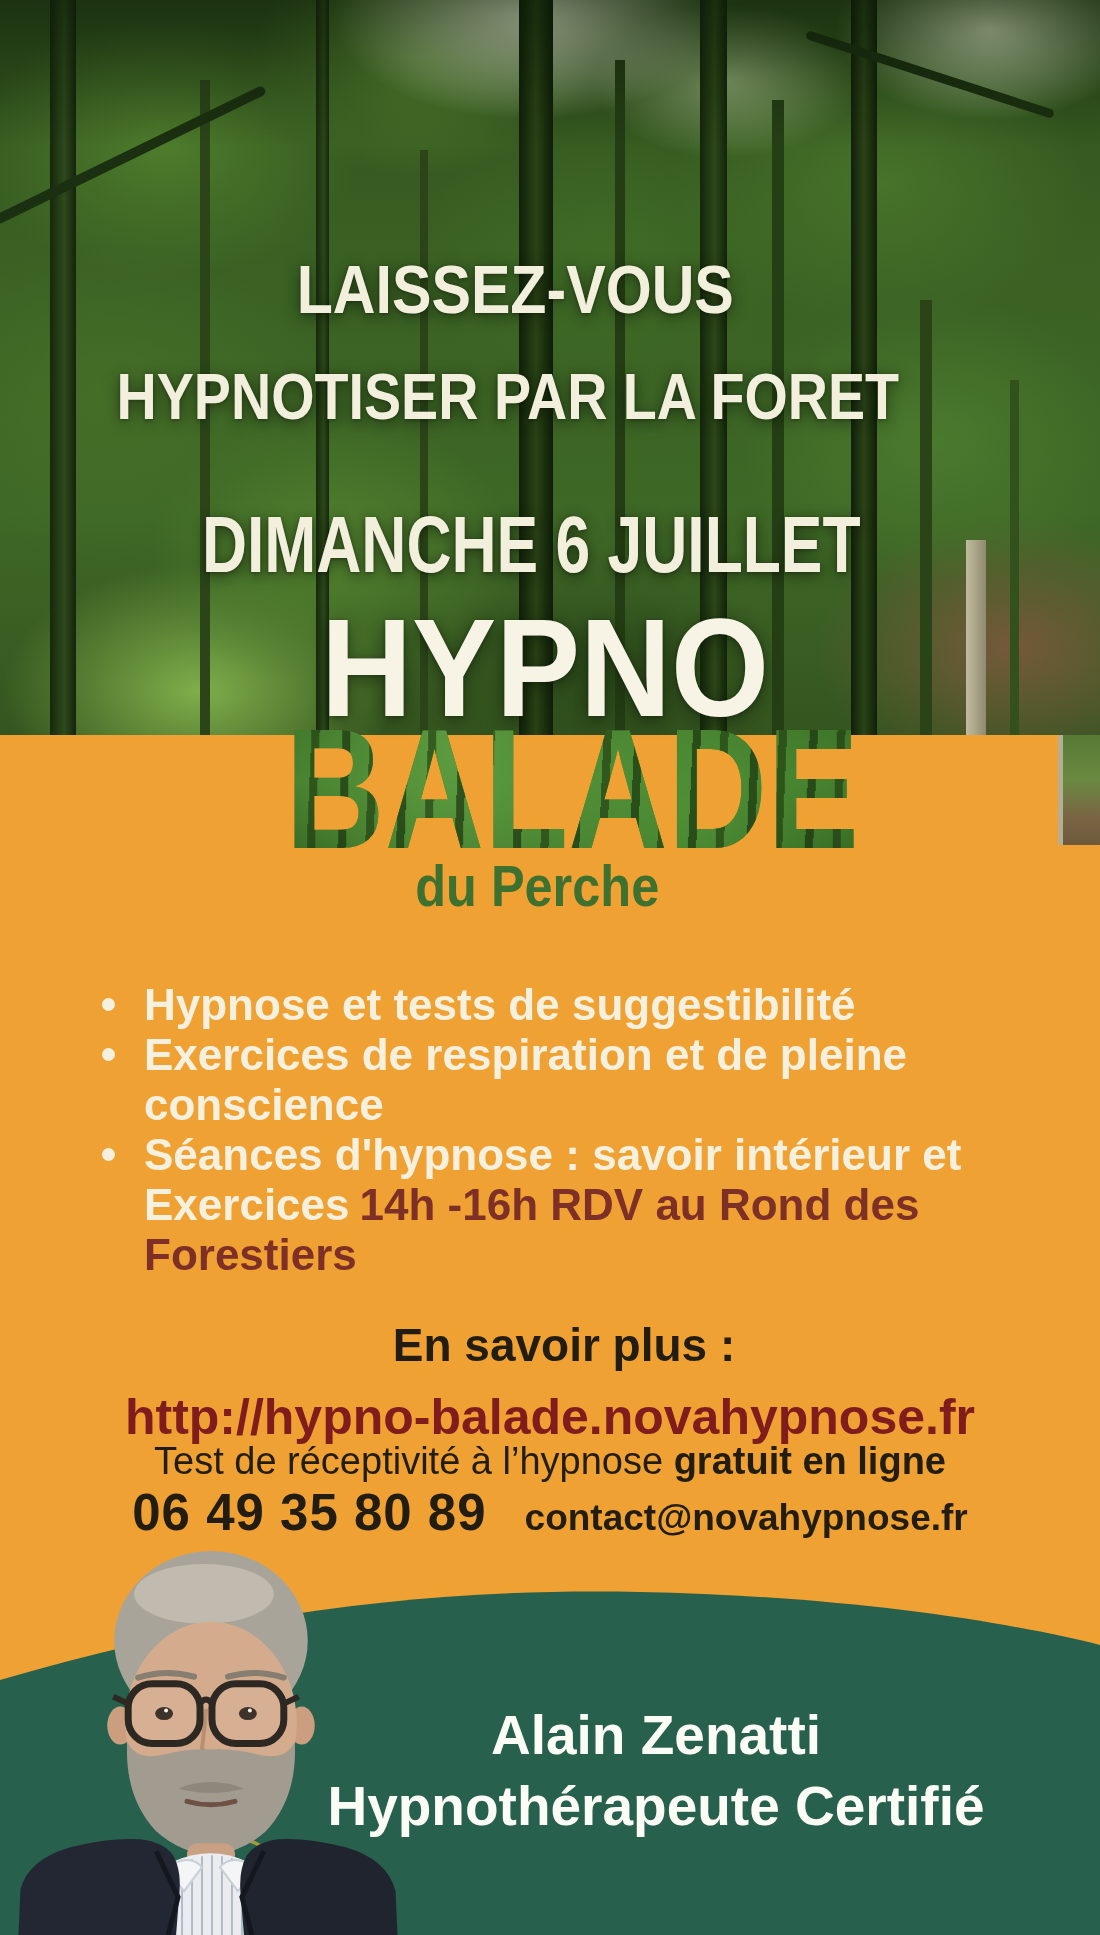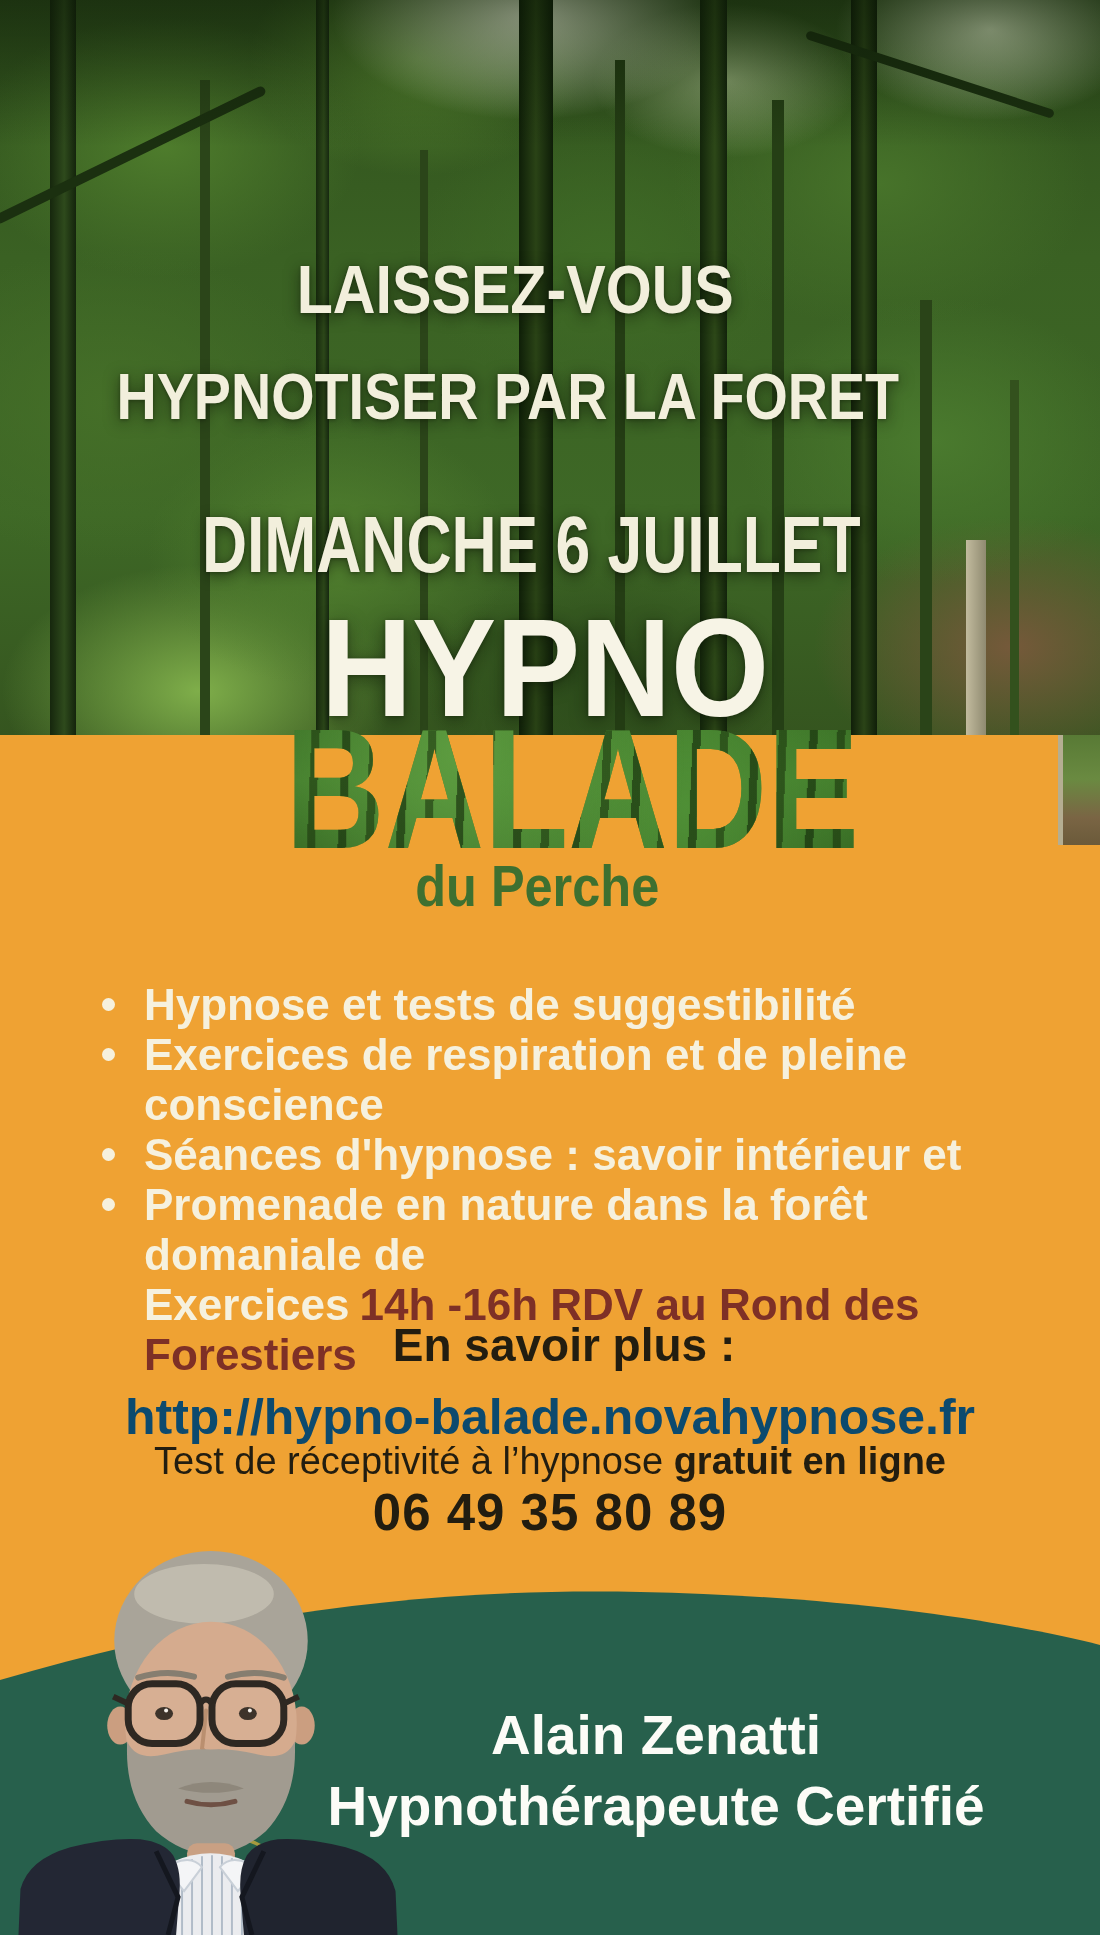--- a/index.html
+++ b/index.html
@@ -69,21 +69,21 @@
   }
   .b-line{position:relative;}
   .b-line.dot::before{
     content:""; position:absolute; left:-42px; top:18px;
     width:13px; height:13px; border-radius:50%; background:#F6F1DE;
   }
   .red-seg{color:#7E3026; margin-left:10px;}
   
   .info-line{position:absolute; width:1100px; text-align:center; color:#221D10; line-height:1.15; white-space:nowrap;}
   .i-more {top:1319px; font-size:46px; font-weight:bold;margin-left:14px;}
-  .i-url  {top:1389px; font-size:50px; font-weight:bold; color:#0c4a6e;}
+  .i-url  {top:1389px; font-size:50px; font-weight:bold; color:#7f1d1d;}
   .i-test {top:1440px; font-size:38px; font-weight:500;}
   .i-test b{font-weight:700;}
   .i-contact{
     top:1484px; display:flex; justify-content:center; align-items:baseline; gap:38px;
   }
   .i-phone{font-size:51px; font-weight:bold; letter-spacing:1px;}
   .i-email{font-size:37px; font-weight:600;}
   
   .overlay-svg{position:absolute; left:0; top:0; width:1100px; height:1935px; pointer-events:none;}
   .foot-line{position:absolute; width:1100px; text-align:center; color:#FCFCF7; font-weight:bold; line-height:1;}
@@ -118,31 +118,31 @@
   <div class="line hero-small t-l2"><span class="sx" style="transform:scaleX(.87)">HYPNOTISER PAR LA FORET</span></div>
   <div class="line hero-small t-date"><span class="sx" style="transform:scaleX(.78)">DIMANCHE 6 JUILLET</span></div>
   <div class="line t-hypno"><span class="sx" style="transform:scaleX(.9)">HYPNO</span></div>
   <div class="line t-balade"><span class="sx">BALADE</span></div>
   <div class="line t-perche"><span class="sx" style="transform:scaleX(.87)">du Perche</span></div>
 
   <div class="bullets">
     <div class="b-line dot"><span>Hypnose et tests de suggestibilité</span></div>
     <div class="b-line dot"><span>Exercices de respiration et de pleine conscience</span></div>
     <div class="b-line dot"><span>Séances d'hypnose : savoir intérieur et</span></div>
-    <div class="b-line dot"><span>Promenade en nature dans la forêt domaniale de</span></div>
     <div class="b-line">
       <span>Exercices</span><span class="red-seg">14h -16h RDV au  Rond des Forestiers</span>
     </div>
   </div>
 
   <div class="info-line i-more">En savoir plus :</div>
   <div class="info-line i-url">http://hypno-balade.novahypnose.fr</div>
   <div class="info-line i-test"><span>Test de réceptivité à l’hypnose </span><b>gratuit en ligne</b></div>
   <div class="info-line i-contact">
     <span class="i-phone">06 49 35 80 89</span>
+    <span class="i-email">contact@novahypnose.fr</span>
   </div>
 
   <svg class="overlay-svg" viewBox="0 0 1100 1935" aria-hidden="true">
     <path d="M0,1680 C240,1610 440,1588 640,1592 C840,1596 1000,1620 1100,1645 L1100,1935 L0,1935 Z" fill="#27604C"></path>
     <path d="M330,1935 Q302,1860 248,1840" fill="none" stroke="#C8A93B" stroke-width="3.5" opacity="0.8"></path>
   </svg>
 
   <svg class="portrait" viewBox="0 0 400 390" aria-hidden="true">
     <ellipse cx="205" cy="95" rx="97" ry="90" fill="#A9A499"></ellipse>
     <ellipse cx="198" cy="48" rx="70" ry="30" fill="#C4BFB2" opacity="0.85"></ellipse>

